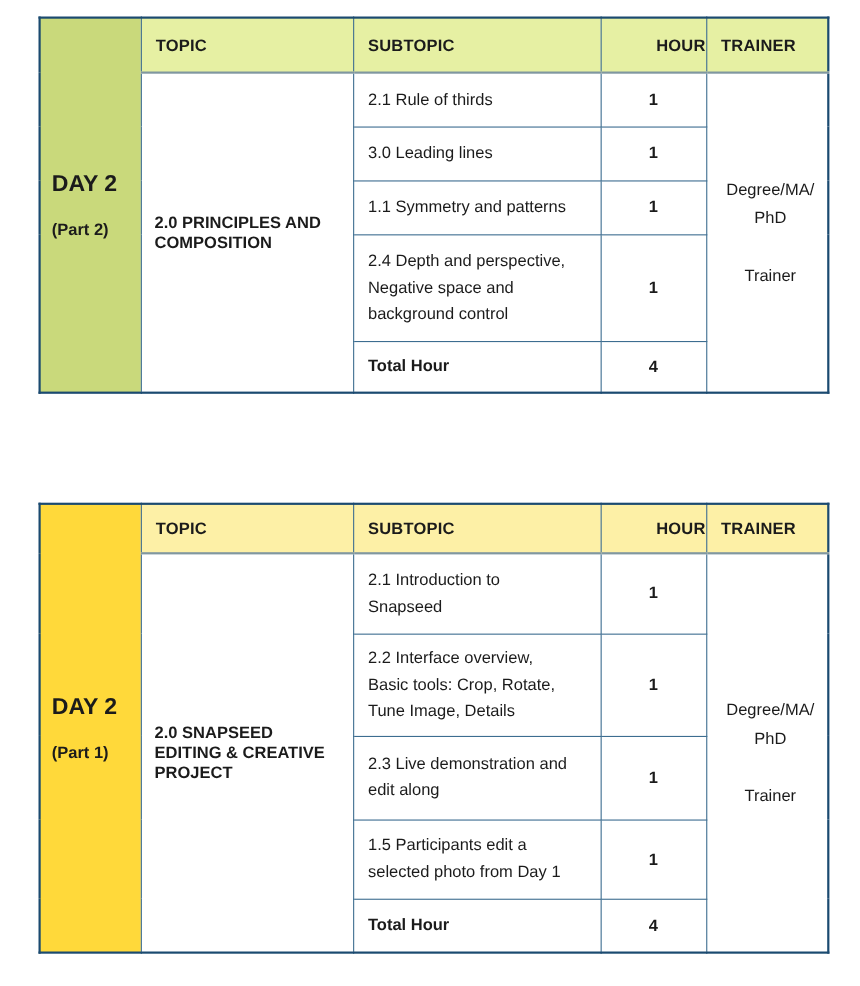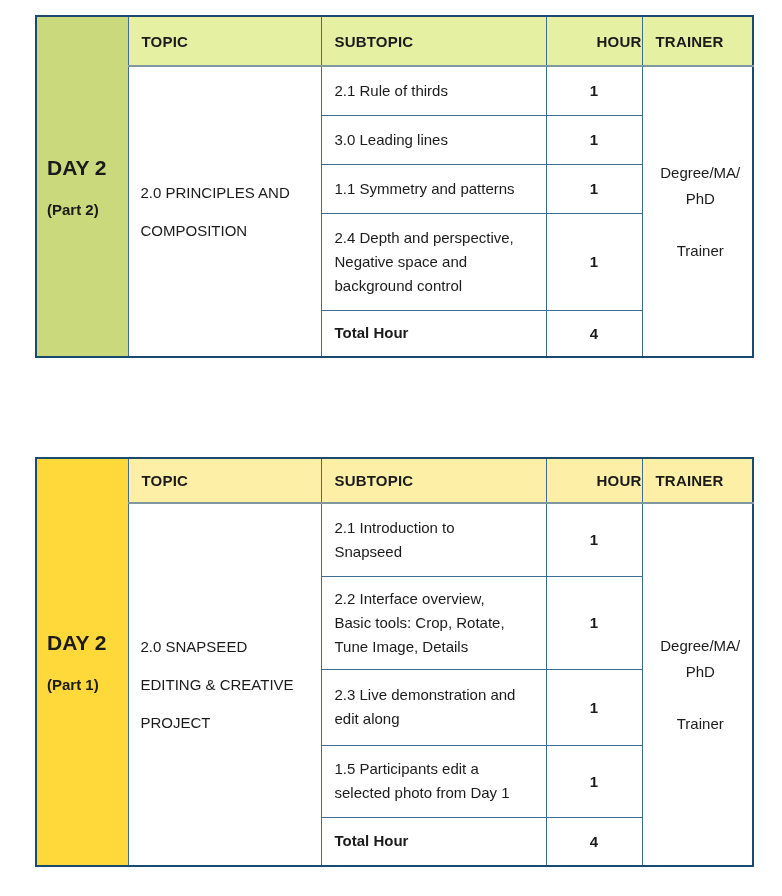--- a/index.html
+++ b/index.html
@@ -52,23 +52,23 @@
   .day-cell {
     background: var(--day-bg, #c9d97b);
     border-right: 2px solid var(--border-outer, #1b4a70);
     padding-left: 10px;
   }
   .day-title { font-size: 21px; font-weight: bold; }
   .day-part  { font-size: 15px; font-weight: bold; margin-top: 21px; }
 
   
   .topic-cell {
-    font-weight: normal;
+    font-weight: bold;
     padding: 6px 10px 6px 12px;
-    line-height: 38px;
+    line-height: 18px;
     white-space: pre-line;
   }
   .sub-cell {
     padding: 8px 12px 8px 13px;
     line-height: 24px;
     white-space: pre-line;
   }
   .total-label { font-weight: bold; }
   .hour-cell { text-align: center; font-weight: bold; }
   .trainer-cell { padding: 6px 6px 6px 12px; line-height: 26px; text-align: center; }

